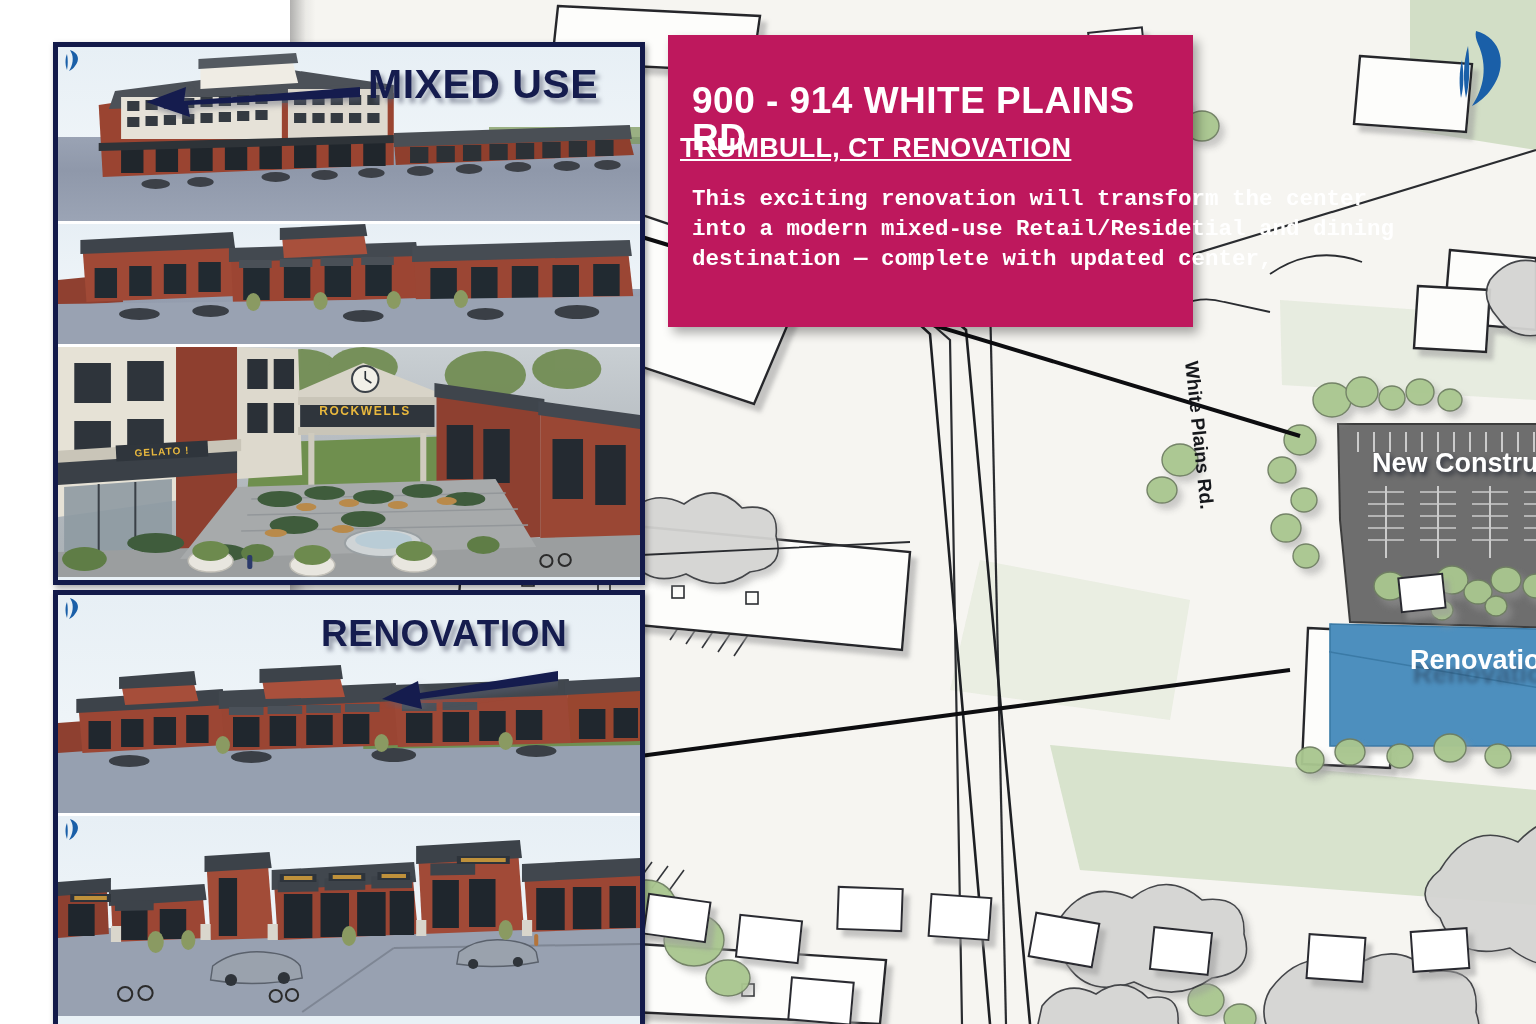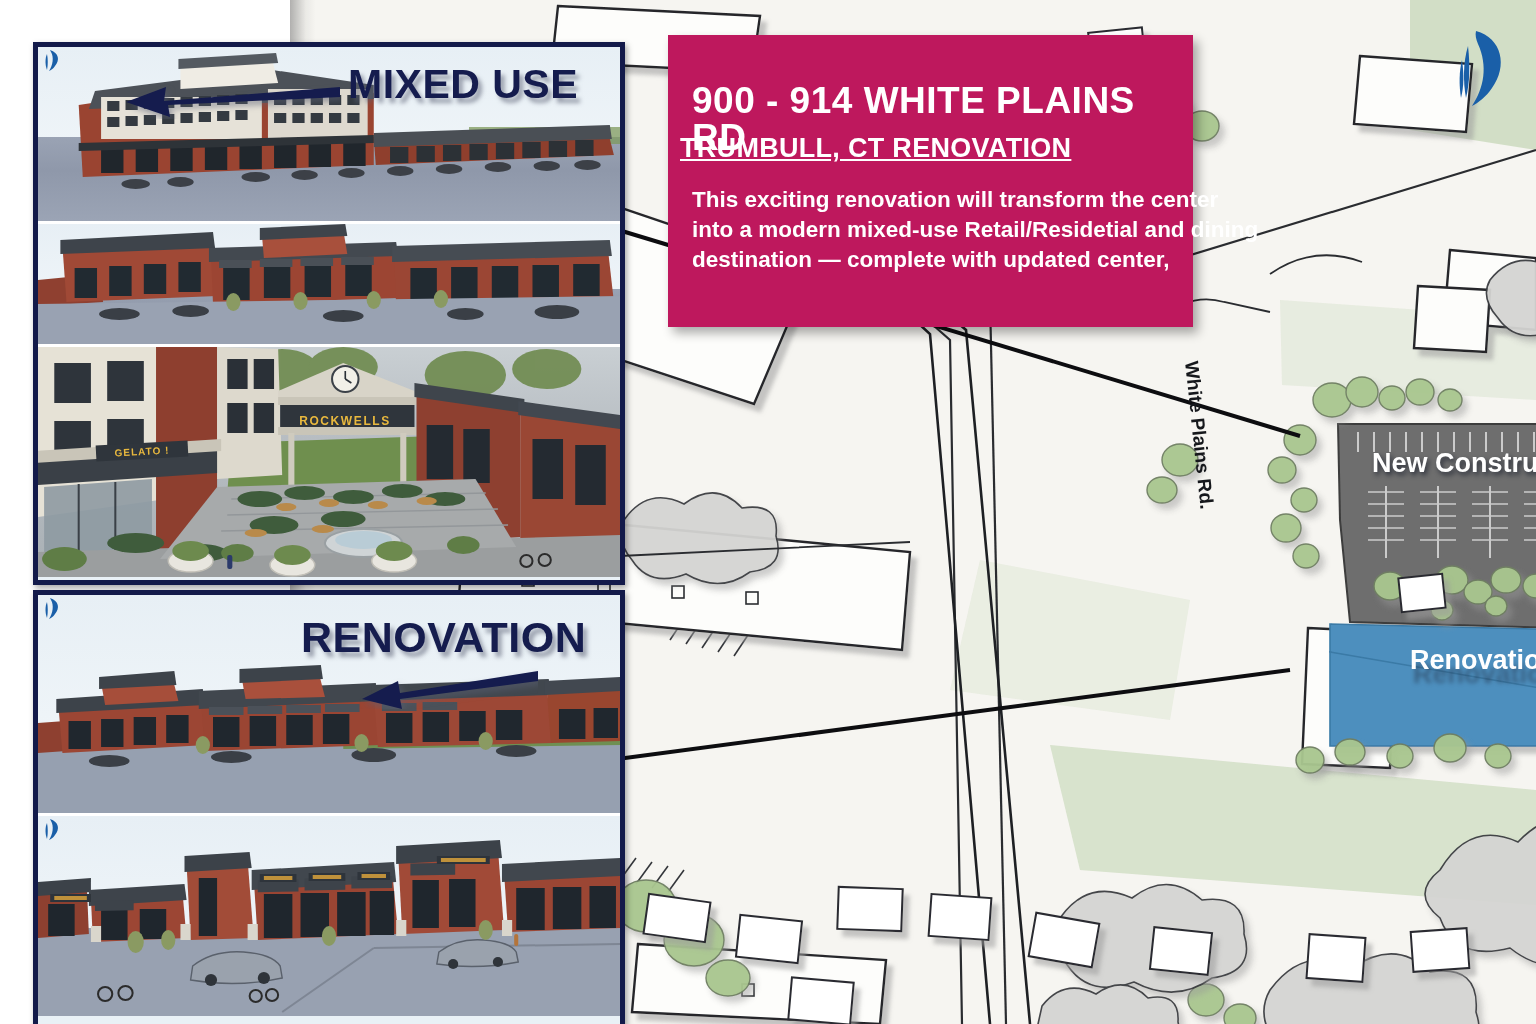--- a/index.html
+++ b/index.html
@@ -8,21 +8,21 @@
 
   
   #map{position:absolute;left:290px;top:0;width:1246px;height:1024px;overflow:hidden;background:#f4f3ef;}
   #map .mapsvg{position:absolute;left:0;top:0;width:1246px;height:1024px;}
   
   #sheet-shadow{position:absolute;left:290px;top:0;width:26px;height:1024px;
      background:linear-gradient(90deg,rgba(120,120,120,.55),rgba(150,150,150,.12) 60%,rgba(255,255,255,0));}
 
   
   .panel{position:absolute;border:5px solid #131a4a;background:#e9f1f6;overflow:hidden;
-         box-shadow:2px 3px 6px rgba(0,0,0,.35);}
+         box-shadow:2px 3px 6px rgba(0,0,0,.35);margin-left:20px;}
   #panel-mixed{left:33px;top:42px;width:582px;height:533px;}
   #panel-reno{left:33px;top:590px;width:582px;height:430px;}
 
   .shot{position:relative;width:100%;overflow:hidden;background:#e8f0f5;}
   .shot + .shot{border-top:3px solid #ffffff;}
 
   
   .sky{position:absolute;left:0;top:0;width:100%;height:100%;
        background:linear-gradient(180deg,#e7eff5 0%,#eef4f8 55%,#f4f8fb 100%);}
   .ground{position:absolute;left:0;bottom:0;width:100%;height:42%;
@@ -34,21 +34,21 @@
   
   .bigLabel{position:absolute;font-weight:bold;color:#151c4e;letter-spacing:.5px;
      text-shadow:4px 5px 4px rgba(90,95,115,.55);z-index:5;white-space:nowrap;}
 
   
   #banner{position:absolute;left:668px;top:35px;width:525px;height:292px;background:#be185d;
      box-shadow:5px 6px 10px rgba(0,0,0,.33);z-index:30;color:#fff;}
   #banner .addr{position:absolute;left:24px;top:47px;font-size:37px;font-weight:bold;letter-spacing:.5px;line-height:1;}
   #banner .city{position:absolute;left:12px;top:100px;font-size:27px;font-weight:bold;letter-spacing:.3px;line-height:1;text-decoration:underline;}
   #banner .body{position:absolute;left:24px;top:150px;width:486px;font-size:22.5px;line-height:1.33;font-weight:bold;}
-  #banner .body div{white-space:nowrap;}
+  #banner .body div{white-space:nowrap;font-family:Liberation Mono, monospace;}
 
   
   .mapLabel{position:absolute;color:#ffffff;font-weight:bold;z-index:25;white-space:nowrap;}
   .mapLabel .ghost{position:absolute;left:3px;top:14px;color:rgba(30,40,60,.45);filter:blur(2px);z-index:-1;}
   #lbl-new{left:1082px;top:448px;font-size:27px;text-shadow:2px 3px 5px rgba(20,25,40,.75);}
   #lbl-reno{left:1120px;top:645px;font-size:27px;}
 
   #street-label{position:absolute;left:912px;top:360px;z-index:22;font-size:19px;font-weight:bold;color:#16181c;
      transform:rotate(84deg);transform-origin:left top;white-space:nowrap;}
 
@@ -600,21 +600,21 @@
           <circle cx="498" cy="213" r="6" fill="none" stroke="#2b2b2b" stroke-width="2"></circle>
           </g>
       </svg>
 
       <div style="position:absolute;left:58px;top:96px;width:92px;height:16px;background:#2f353c;z-index:4;
                   display:flex;align-items:center;justify-content:center;transform:rotate(-3deg);">
         <span style="color:#e8b83e;font-size:10px;font-weight:bold;letter-spacing:1px">GELATO !</span>
       </div>
 
       <div style="position:absolute;left:242px;top:57px;width:130px;height:24px;z-index:4;
-                  display:flex;align-items:flex-end;justify-content:center;">
+                  display:flex;align-items:flex-start;justify-content:center;">
         <span style="color:#e8b83e;font-size:12px;font-weight:bold;letter-spacing:1.6px">ROCKWELLS</span>
       </div>
     </div>
   </div>
 
   <div class="panel" id="panel-reno">
 
     <div class="shot" style="height:218px">
       <div class="sky"></div>
       <div class="ground" style="height:34%"></div>
@@ -667,21 +667,21 @@
         <g fill="#8a9a62">
           <ellipse cx="162" cy="150" rx="7" ry="9"></ellipse>
             <ellipse cx="318" cy="148" rx="7" ry="9"></ellipse>
           <ellipse cx="440" cy="146" rx="7" ry="9"></ellipse>
         </g>
       </svg>
       <svg class="tinylogo" viewBox="0 0 16 22">
         <path d="M6 1 C15 4 16 11 11 17 C9 20 7 21 5 22 C9 16 10 8 7 3 Z" fill="#1a5fa8"></path>
         <path d="M3 5 C4 10 4 16 3 21 C1 16 1 9 3 5 Z" fill="#1a5fa8"></path>
       </svg>
-      <div class="bigLabel" style="left:263px;top:18px;font-size:43px">RENOVATION</div>
+      <div class="bigLabel" style="left:263px;top:18px;font-size:37px">RENOVATION</div>
       <svg style="position:absolute;left:320px;top:72px;width:180px;height:42px;z-index:5" viewBox="0 0 180 42">
         <path d="M180 4 L42 26 L40 14 L4 32 L44 42 L42 32 L180 14 Z" fill="#151c4e" style="filter:drop-shadow(3px 4px 3px rgba(90,95,115,.55))"></path>
       </svg>
     </div>
 
     <div class="shot" style="height:200px">
       <div class="sky"></div>
       <div class="ground" style="height:44%"></div>
       <svg viewBox="0 0 572 200" preserveAspectRatio="none" style="position:absolute;left:0;top:0;width:100%;height:100%">
         <path d="M0 120 L572 104 L572 200 L0 200 Z" fill="#98a1b1"></path>

